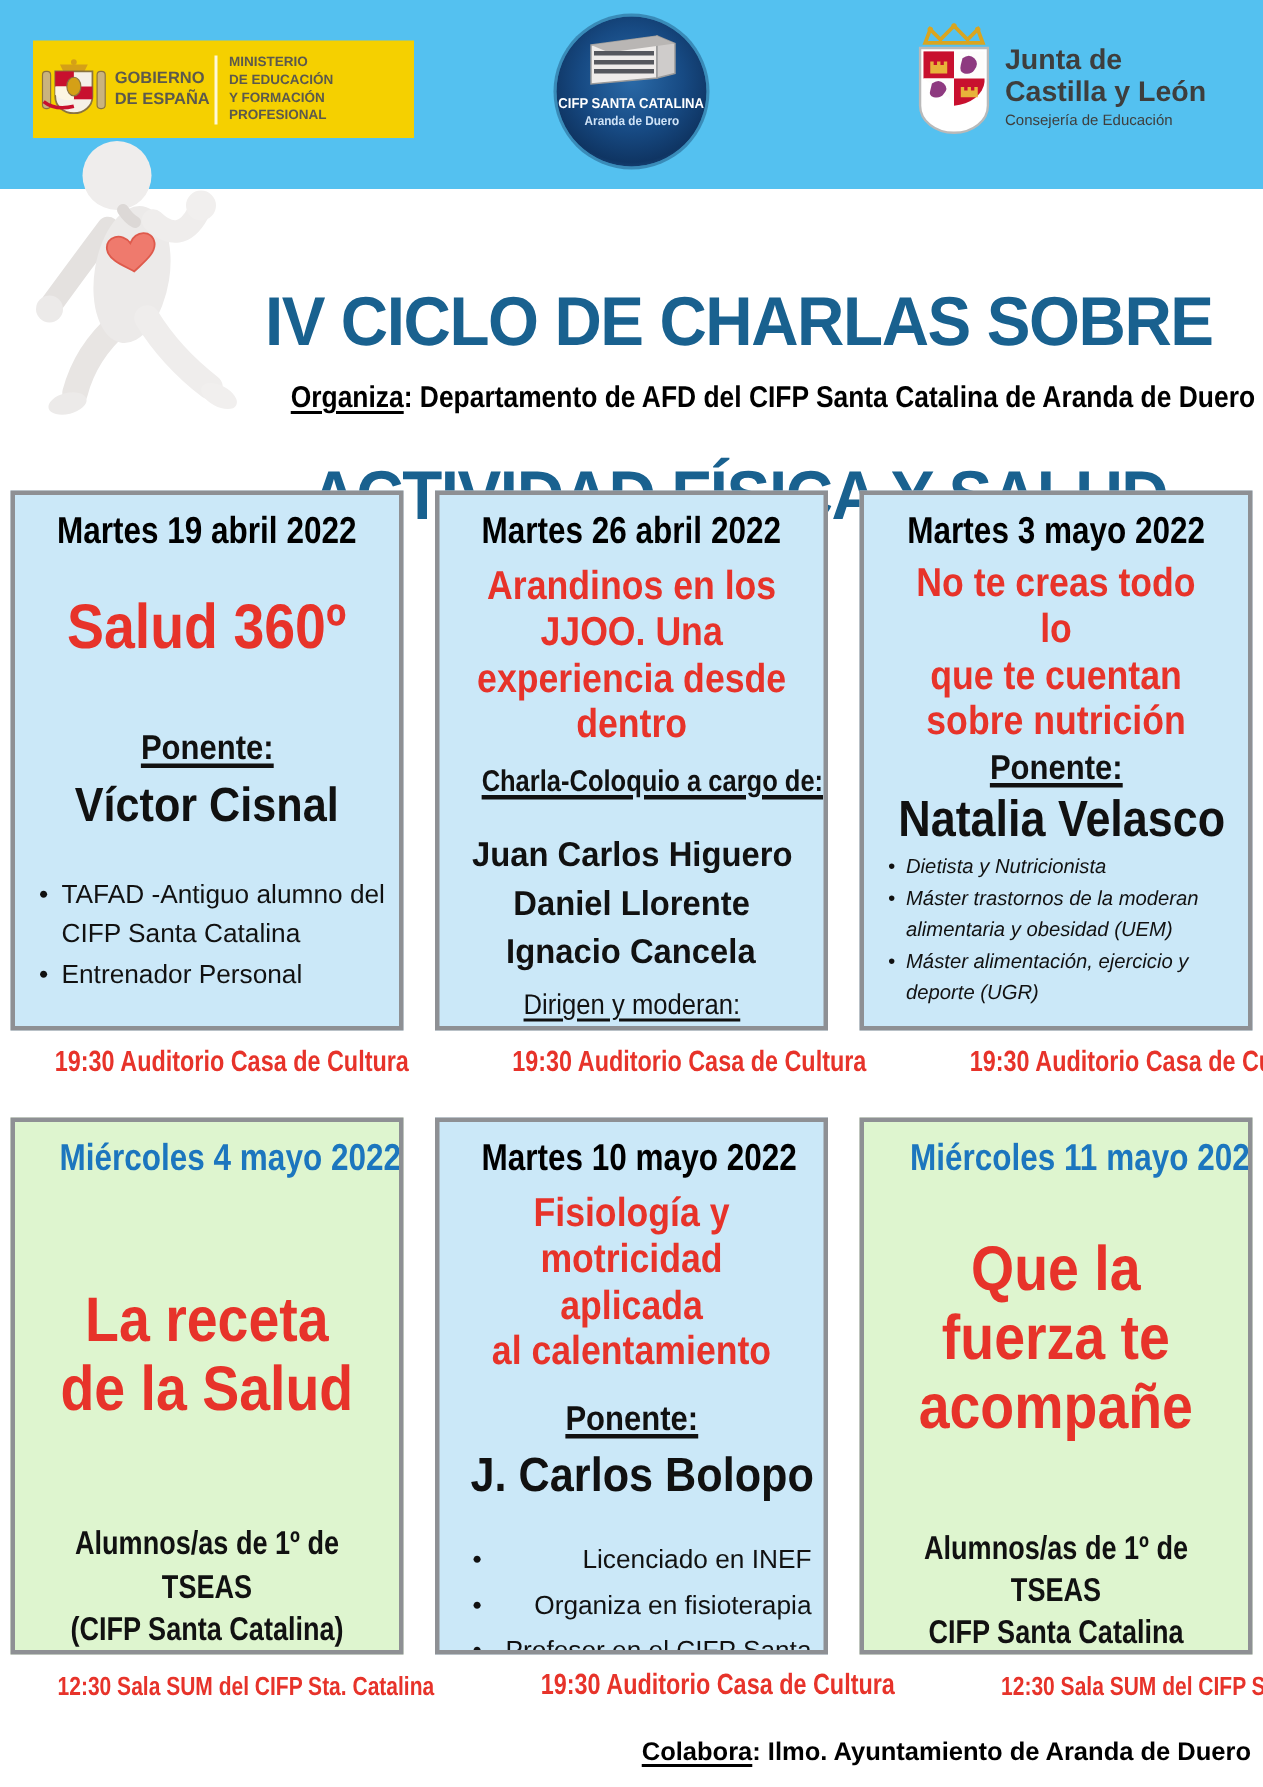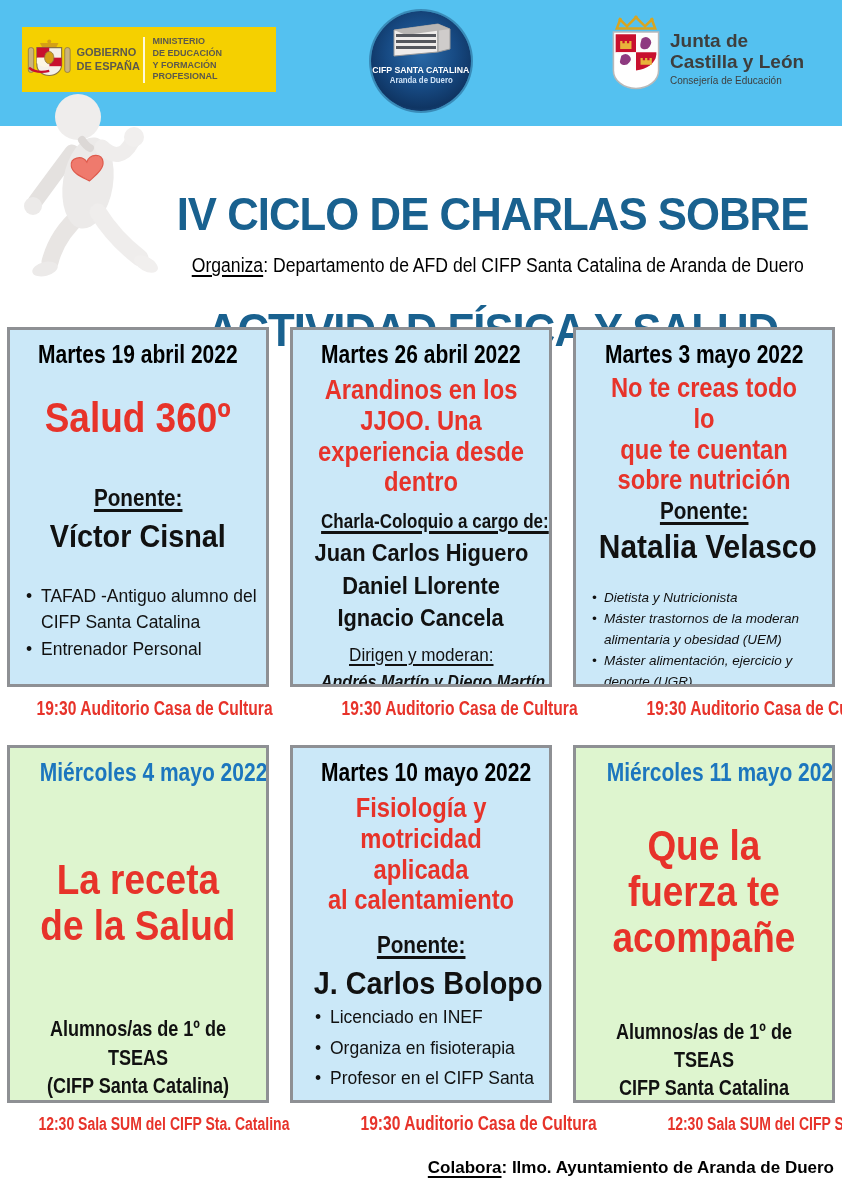--- a/index.html
+++ b/index.html
@@ -29,21 +29,21 @@
   .junta-name{font-size:19px;font-weight:bold;line-height:1.12;white-space:pre-line;}
   .junta-dept{font-size:10px;margin-top:3px;}
 
   
   .runner{position:absolute;left:2px;top:90px;z-index:3;}
 
   
   .title{position:absolute;left:150px;right:6px;top:128px;text-align:center;z-index:2;
     color:var(--title-blue);font-weight:bold;font-size:46px;line-height:1.26;letter-spacing:-1px;}
   .organiza{position:absolute;left:150px;right:6px;top:254px;text-align:center;z-index:2;
-    font-size:20px;font-weight:normal;color:#000;}
+    font-size:20px;font-weight:bold;color:#000;}
   .u{text-decoration:underline;text-decoration-thickness:2px;text-underline-offset:3px;}
 
   
   .row{position:absolute;left:7px;width:828px;display:flex;gap:21px;z-index:2;}
   .row1{top:327px;height:360px;}
   .row2{top:745px;height:358px;}
   .card{flex:1 1 0;border:3px solid var(--border-gray);box-sizing:border-box;text-align:center;
     padding:10px 8px;overflow:hidden;}
   .card.blue{background:var(--card-blue);}
   .card.green{background:var(--card-green);}
@@ -63,24 +63,24 @@
   .bullets li{position:relative;padding-left:15px;font-size:17.5px;line-height:1.5;}
   .bullets li::before{content:"•";position:absolute;left:0;}
   .bullets.italic li{font-style:italic;font-size:13.5px;line-height:1.55;padding-left:12px;}
   .names div{font-size:23px;font-weight:bold;line-height:1.42;}
   .mod-label{font-size:19px;margin-top:9px;}
   .mods{font-size:19px;font-weight:bold;font-style:italic;margin-top:5px;}
   .audience{font-size:22px;font-weight:bold;line-height:1.28;}
 
   
   .c1 .c-title{margin-top:26px;} .c1 .c-role{margin-top:44px;} .c1 .c-speaker{margin-top:6px;} .c1 .bullets{margin-top:28px;}
-  .c2 .c-title{margin-top:6px;} .c2 .c-role{margin-top:12px;font-size:20px;} .c2 .names{margin-top:4px;}
-  .c3 .c-title{margin-top:4px;} .c3 .c-role{margin-top:2px;} .c3 .c-speaker{margin-top:2px;font-size:34px;} .c3 .bullets{margin-top:22px;}
+  .c2 .c-title{margin-top:6px;} .c2 .c-role{margin-top:12px;font-size:20px;} .c2 .names{margin-top:20px;}
+  .c3 .c-title{margin-top:4px;} .c3 .c-role{margin-top:2px;} .c3 .c-speaker{margin-top:2px;font-size:34px;} .c3 .bullets{margin-top:2px;}
   .c4 .c-title{margin-top:70px;} .c4 .audience{margin-top:66px;}
-  .c5 .c-title{margin-top:6px;} .c5 .c-role{margin-top:16px;} .c5 .c-speaker{margin-top:6px;} .c5 .bullets{padding-left:14px;}
+  .c5 .c-title{margin-top:6px;} .c5 .c-role{margin-top:16px;} .c5 .c-speaker{margin-top:6px;} .c5 .bullets{margin-top:22px;padding-left:14px;text-align:right;}
   .c5 .bullets li{line-height:1.75;}
   .c6 .c-title{margin-top:36px;} .c6 .audience{margin-top:56px;}
 
   
   .locrow{position:absolute;left:7px;width:828px;display:flex;gap:10px;z-index:2;}
   .locrow1{top:697px;} .locrow2{top:1112px;}
   .loc{flex:1 1 0;text-align:center;color:var(--red);font-weight:bold;font-size:19.5px;}
   .loc .cond{transform:scaleX(.8);}
   .loc.small{font-size:17.5px;padding-top:2px;}
 

